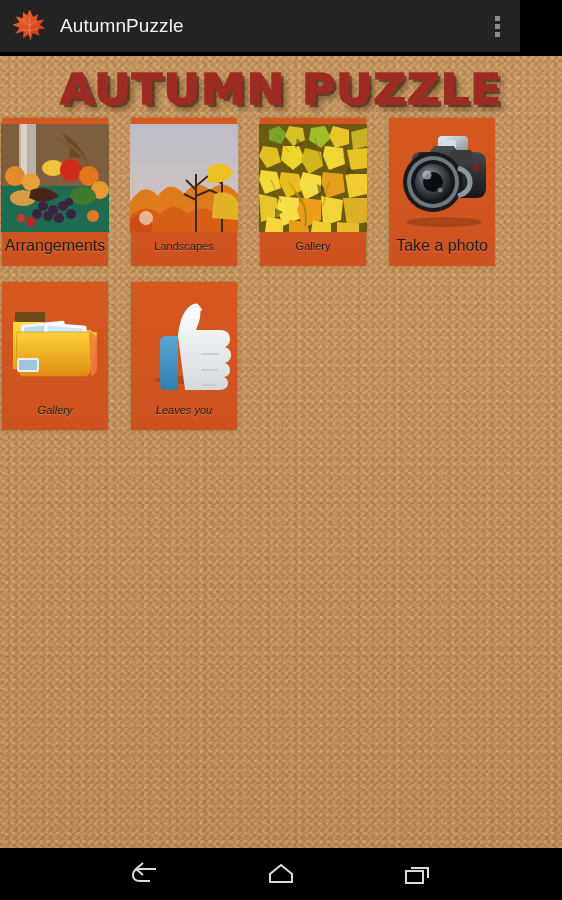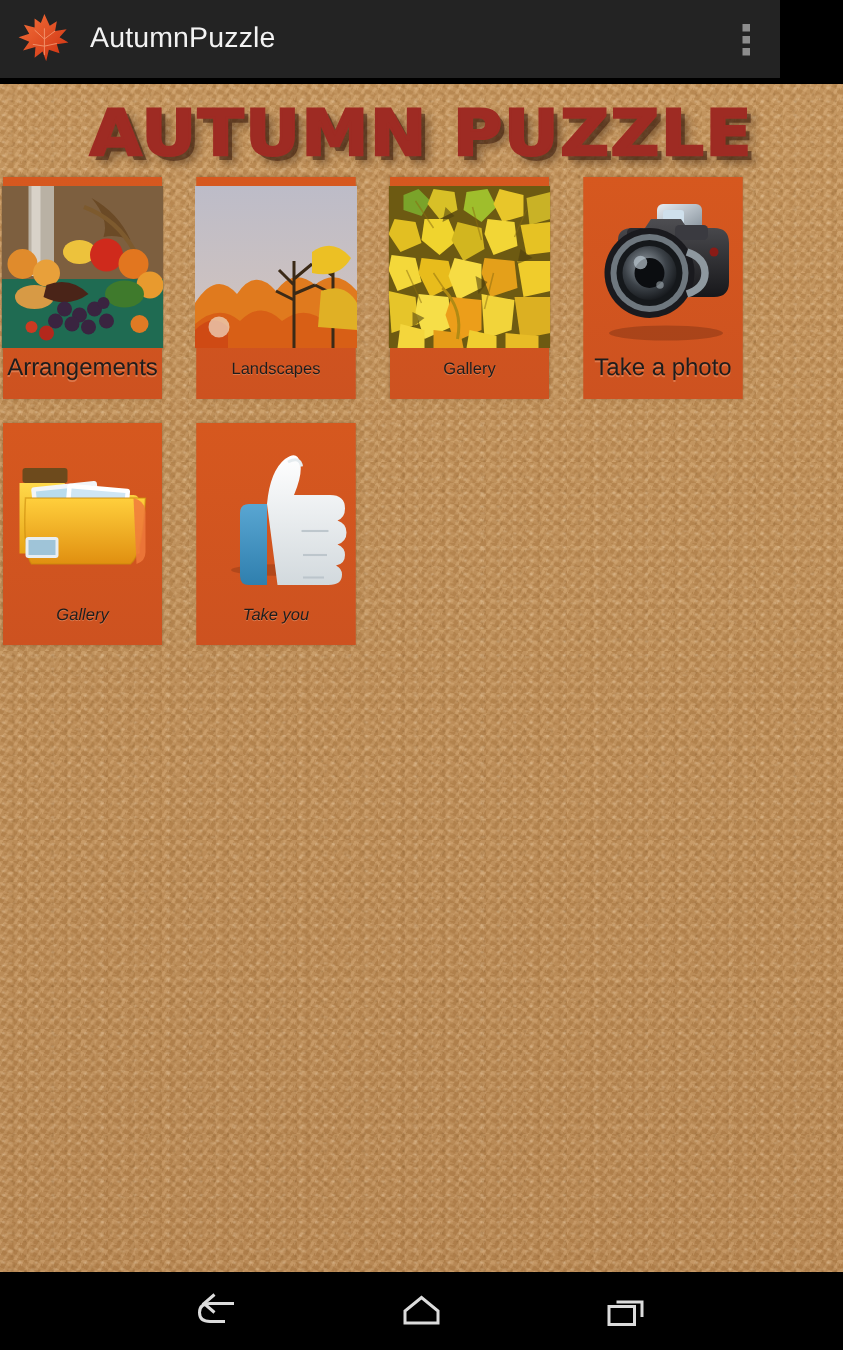--- a/index.html
+++ b/index.html
@@ -405,21 +405,21 @@
                      q6 2 6 8 q0 6 -6 8 q5 2 5 7 q0 6 -6 7 q4 2 4 6 q0 7 -9 7 l-34 0 z" fill="url(#handg)"></path>
             <path d="M48 48 l0 54 l-12 0 q-6 0 -6 -6 l0 -42 q0 -6 6 -6 z" fill="url(#cuffg)"></path>
             <g stroke="#b8c2c8" stroke-width="1.4" fill="none" opacity=".85">
               <path d="M71 66 l18 0"></path>
                 <path d="M72 82 l16 0"></path>
                 <path d="M72 97 l14 0"></path>
             </g>
             <path d="M62 20 q8 -4 9 3" stroke="#e6ecef" stroke-width="2" fill="none"></path>
           </svg>
         </div>
-        <div class="tile-label">Take you</div>
+        <div class="tile-label">Leaves you</div>
       </div>
     </div>
   </div>
 
   <div id="navbar">
     <div class="navbtn">
       <svg width="30" height="24" viewBox="0 0 30 24">
         <path d="M27 7 L11 7 Q4 7 4 13 Q4 19 11 19 L21 19" fill="none" stroke="#dcdcdc" stroke-width="2"></path>
         <path d="M14 1 L7 7 L14 13" fill="none" stroke="#dcdcdc" stroke-width="2"></path>
       </svg>

